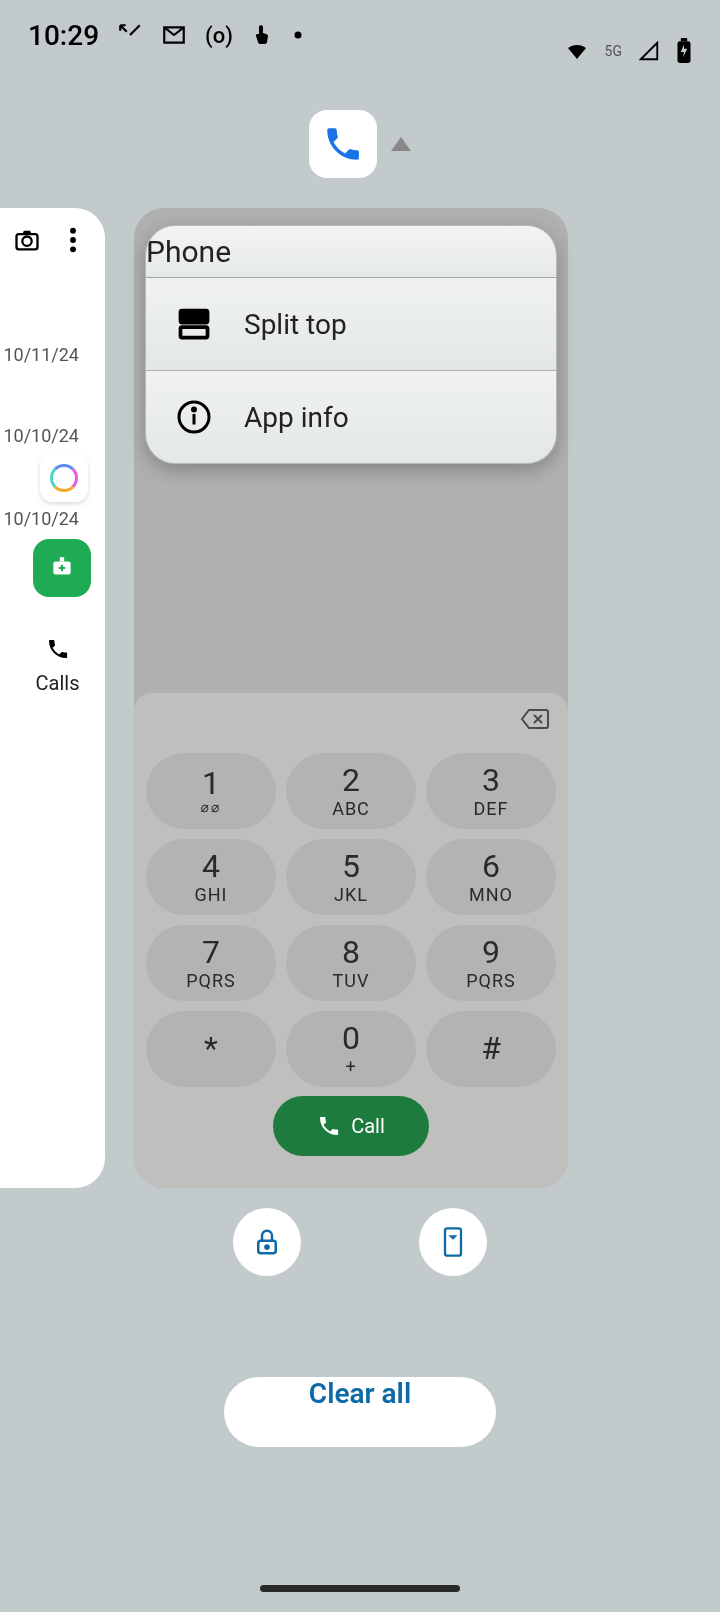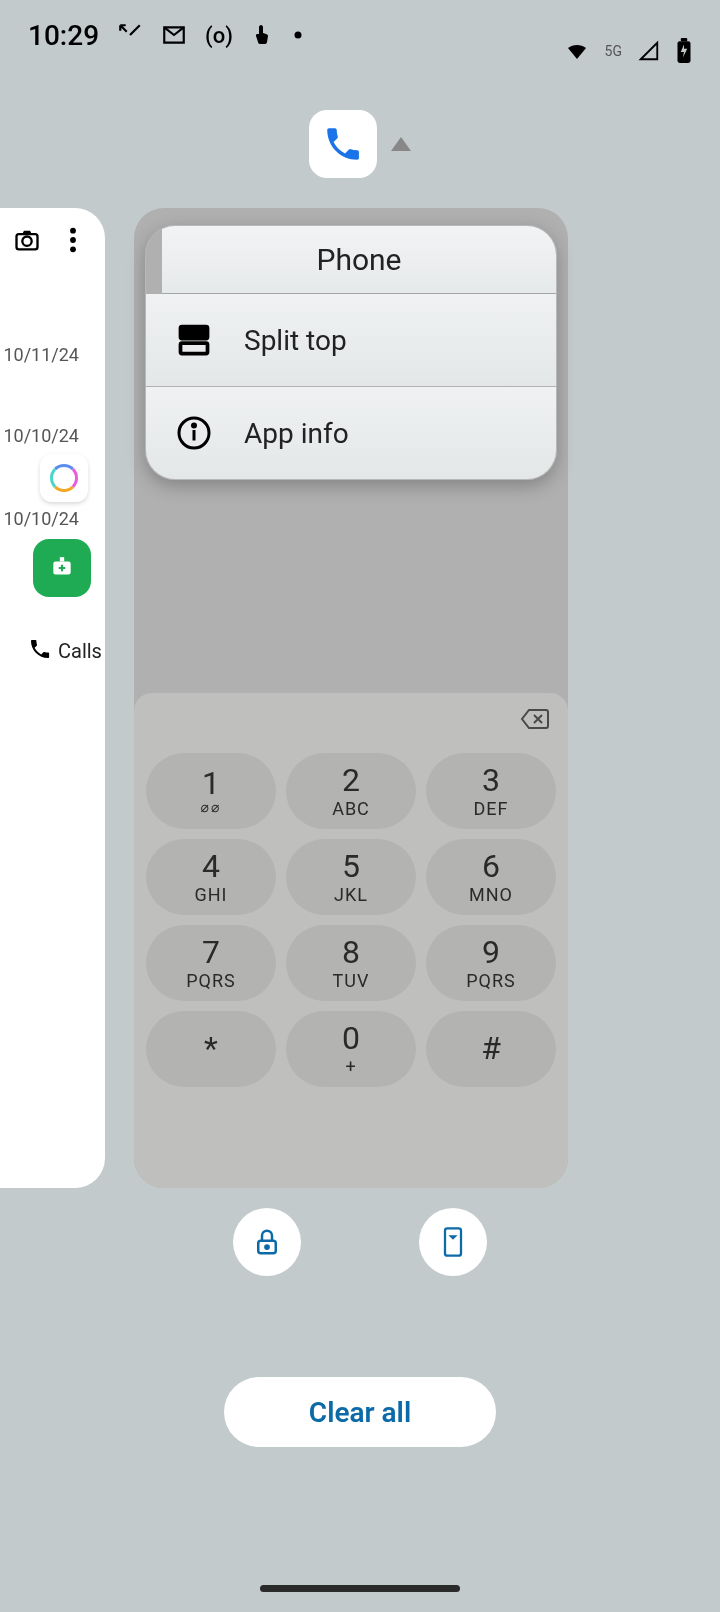--- a/index.html
+++ b/index.html
@@ -89,21 +89,21 @@
   .date-3 { margin-top: 6px; }
   .green-badge {
     width: 58px; height: 58px;
     background: #1fab54;
     border-radius: 16px;
     display: flex; align-items: center; justify-content: center;
     color: #fff;
     margin: 10px 0 0 235px;
   }
   .calls-row {
-    display: flex; flex-direction: row; align-items: center;
+    display: flex; flex-direction: column; align-items: center;
     gap: 6px;
     margin-top: 40px;
     margin-left: 230px;
   }
   .calls-label { font-size: 20px; color: #222; }
 
   
   .card-main {
     position: absolute;
     top: 208px;
@@ -165,26 +165,25 @@
     top: 225px;
     left: 145px;
     width: 412px;
     border-radius: 30px;
     overflow: hidden;
     box-shadow: 0 6px 18px rgba(0,0,0,0.25);
     border: 1px solid #b8b8b8;
   }
   .popup-title {
     background: linear-gradient(#f2f3f4, #e6e9ea);
-    padding: 16px 0;
-    text-align: center;
+    padding: 8px 0;
+    text-align: left;
     font-size: 30px;
     color: #222;
     border-bottom: 1px solid #a5a5a5;
-    margin-left: 16px;
   }
   .popup-item {
     background: linear-gradient(#eff1f2, #e4e7e8);
     display: flex;
     align-items: center;
     gap: 30px;
     padding: 26px 28px;
     font-size: 28px;
     color: #222;
   }
@@ -210,21 +209,21 @@
   
   .clear-all {
     position: absolute;
     bottom: 165px;
     left: 50%;
     transform: translateX(-50%);
     width: 272px;
     height: 70px;
     background: #fff;
     border-radius: 35px;
-    display: flex; align-items: center; justify-content: center;
+    display: flex; justify-content: center;
     font-size: 28px;
     font-weight: 600;
     color: #0d6aa8;
   }
 
   
   .nav-handle {
     position: absolute;
     bottom: 20px;
     left: 50%;
@@ -387,20 +386,26 @@
         </div>
       <div class="key">
           <span class="key-digit">0</span>
           <span class="key-sub">+</span>
         </div>
       <div class="key">
           <span class="key-digit">#</span>
           <span class="key-sub"></span>
         </div>
     </div>
+    <div class="call-btn">
+      <svg width="24" height="24" viewBox="0 0 24 24" fill="#fff">
+          <path d="M6.6 10.8c1.4 2.8 3.8 5.1 6.6 6.6l2.2-2.2c.3-.3.7-.4 1-.2 1.2.4 2.4.6 3.7.6.6 0 1 .4 1 1V20c0 .6-.4 1-1 1C10.6 21 3 13.4 3 4c0-.6.4-1 1-1h3.4c.6 0 1 .4 1 1 0 1.3.2 2.5.6 3.7.1.4 0 .8-.2 1l-2.2 2.1z"></path>
+        </svg>
+      <span>Call</span>
+    </div>
   </div>
 </div>
 
 <div class="popup">
   <div class="popup-title">Phone</div>
   <div class="popup-item">
     <span class="popup-icon">
       <svg width="36" height="36" viewBox="0 0 24 24" fill="none" stroke="#000" stroke-width="2.5">
           <rect x="3" y="3" width="18" height="8" rx="1" fill="#000"></rect>
           <rect x="3" y="14" width="18" height="7" rx="1"></rect>

